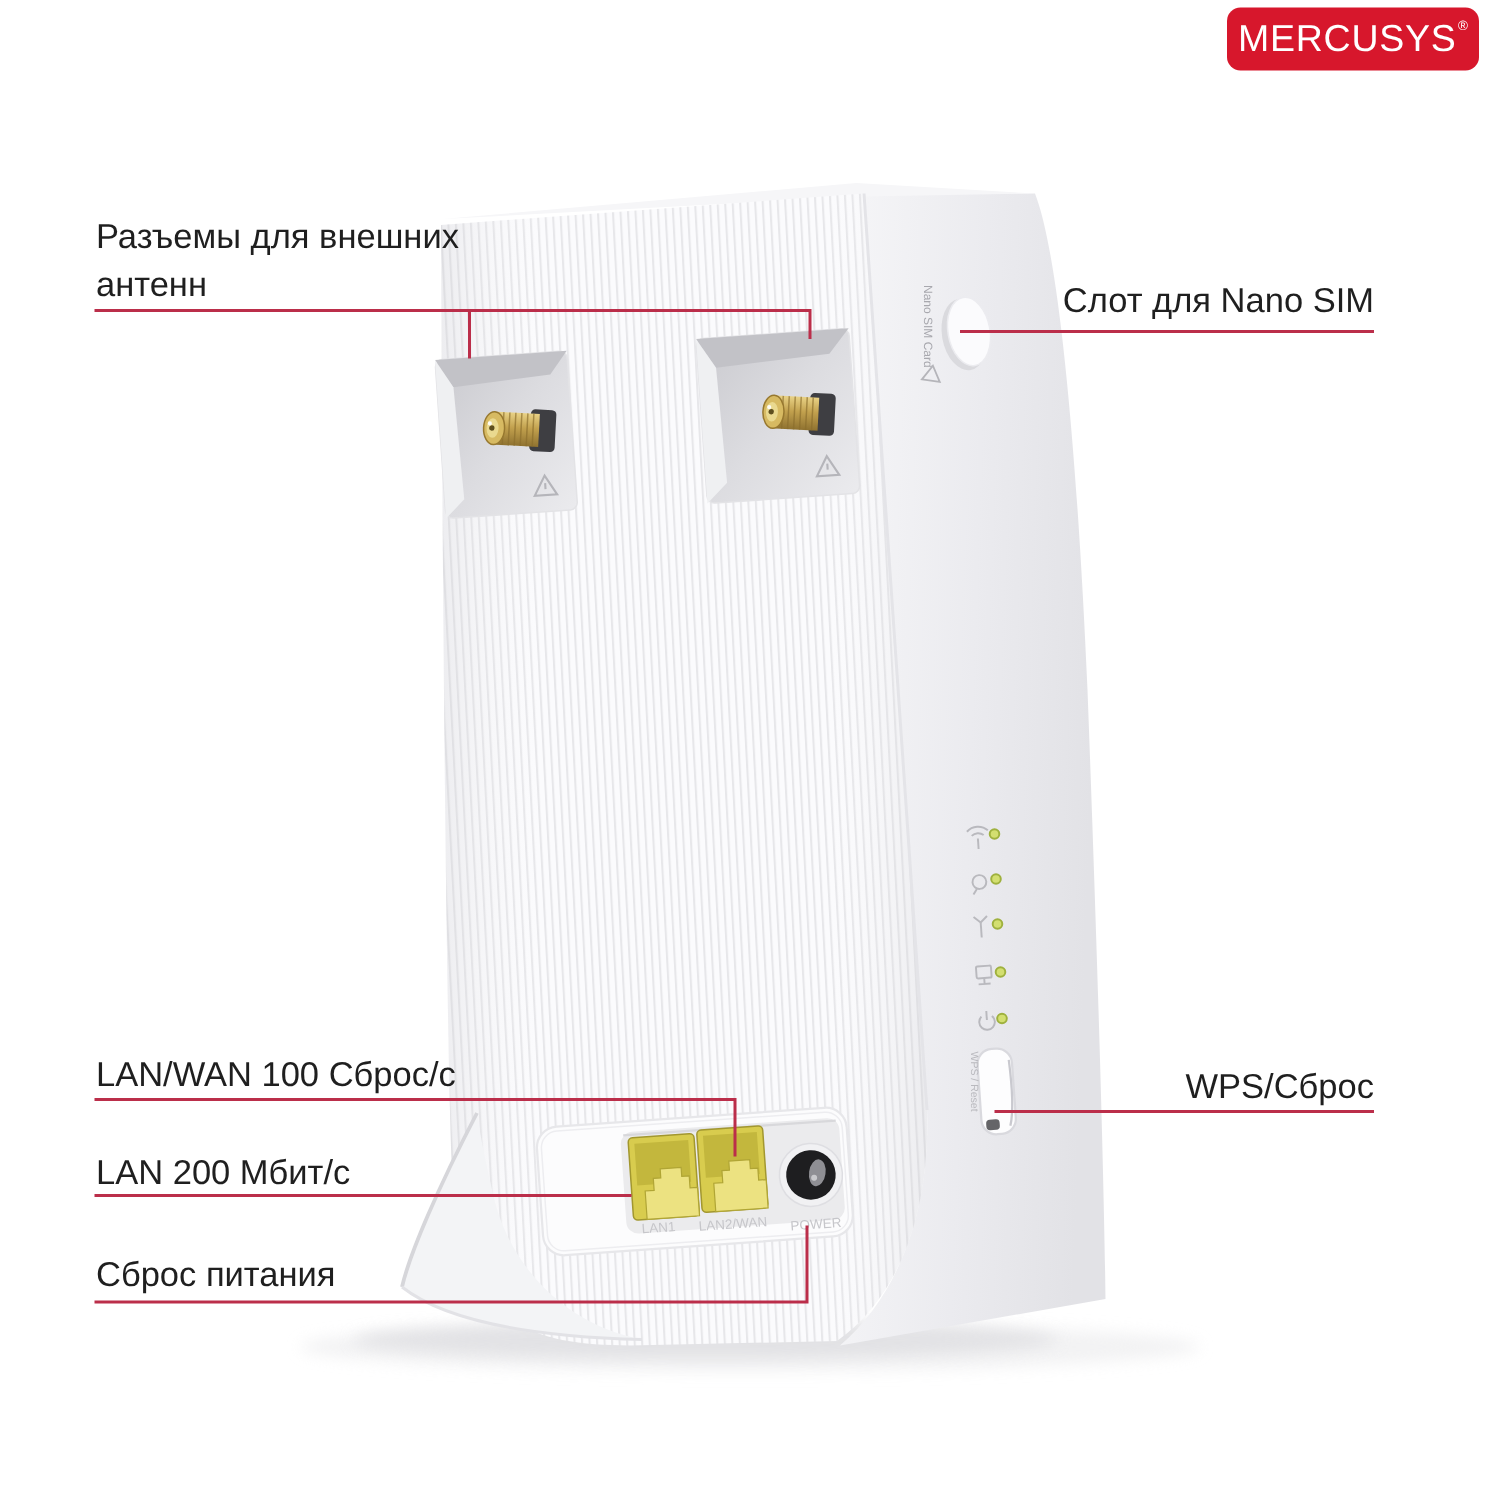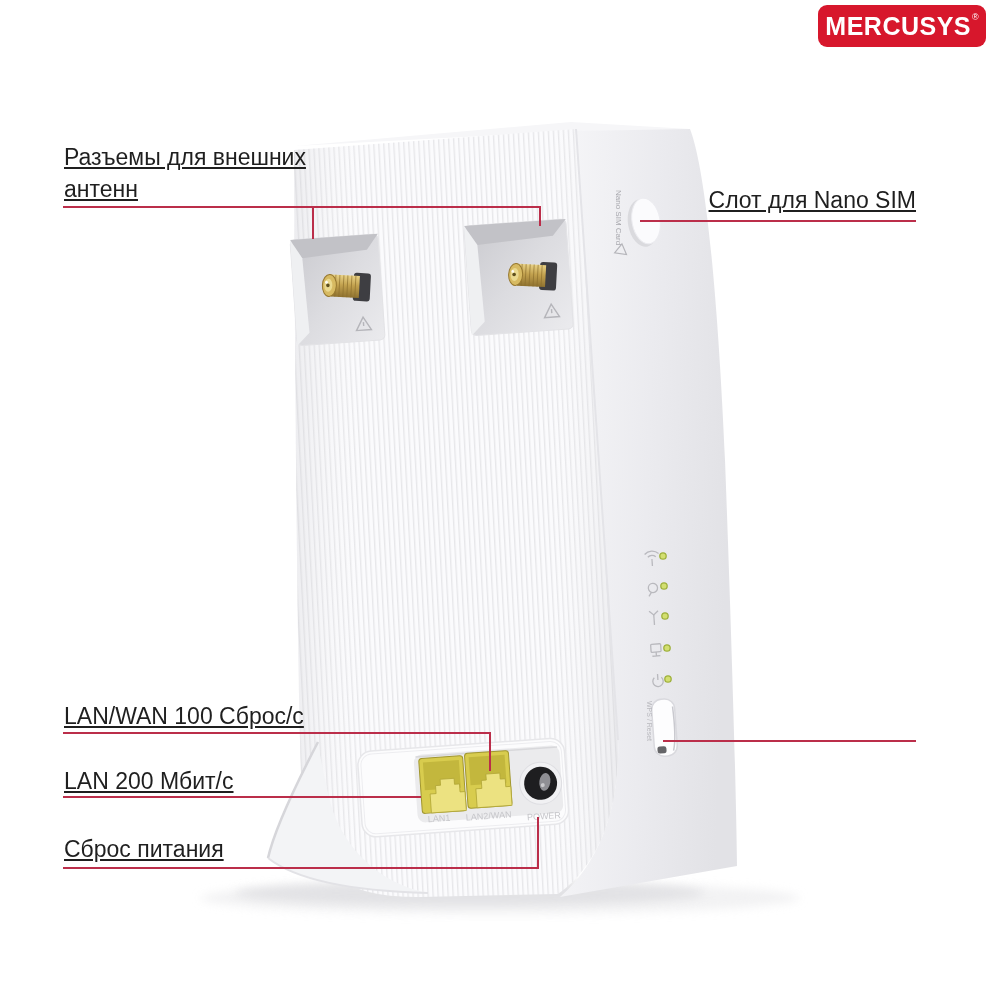--- a/index.html
+++ b/index.html
@@ -1,23 +1,23 @@
 <!DOCTYPE html>
 <html><head>
 <meta charset="utf-8">
 <style>
   html,body{margin:0;padding:0;background:#ffffff;}
   .page{position:relative;width:1000px;height:1000px;background:#ffffff;overflow:hidden;
         font-family:"Liberation Sans", sans-serif;color:#222;}
   .scene{position:absolute;left:0;top:0;width:1000px;height:1000px;}
   .logo{position:absolute;top:5px;right:14px;width:168px;height:42px;background:#d7172c;
         border-radius:9px;display:flex;align-items:center;justify-content:center;}
-  .logo .brand{color:#fff;font-weight:bold;font-size:25px;letter-spacing:.5px;}
+  .logo .brand{color:#fff;font-weight:normal;font-size:25px;letter-spacing:.5px;}
   .logo sup{color:#fff;font-size:9px;margin-left:1px;align-self:flex-start;margin-top:7px;}
-  .label{position:absolute;font-size:23px;line-height:1.4;color:#1f1f1f;text-decoration:underline;}
+  .label{position:absolute;font-size:23px;line-height:1.4;color:#1f1f1f;}
   .label.right{text-align:right;margin-left:12px;}
   .lbl-antennas{left:64px;top:141px;width:248px;}
   .lbl-sim{right:84px;top:184px;}
   .lbl-lanwan{left:64px;top:700px;}
   .lbl-lan{left:64px;top:765px;}
   .lbl-power{left:64px;top:833px;}
   .lbl-wps{right:84px;top:708px;}
   .callout{stroke:#bb2e4a;stroke-width:2;fill:none;}
   svg text{font-family:"Liberation Sans", sans-serif;}
 </style>
@@ -213,14 +213,15 @@
       <path class="callout" d="M63,868 H538 V817"></path>
       <path class="callout" d="M663,741 H916"></path>
     </g>
   </svg>
 
   <div class="label lbl-antennas">Разъемы для внешних антенн</div>
   <div class="label right lbl-sim">Слот для Nano SIM</div>
   <div class="label lbl-lanwan">LAN/WAN 100 Сброс/с</div>
   <div class="label lbl-lan">LAN 200 Мбит/с</div>
   <div class="label lbl-power">Сброс питания</div>
+  <div class="label right lbl-wps">WPS/Сброс</div>
 
 </div>
 
 </body></html>

